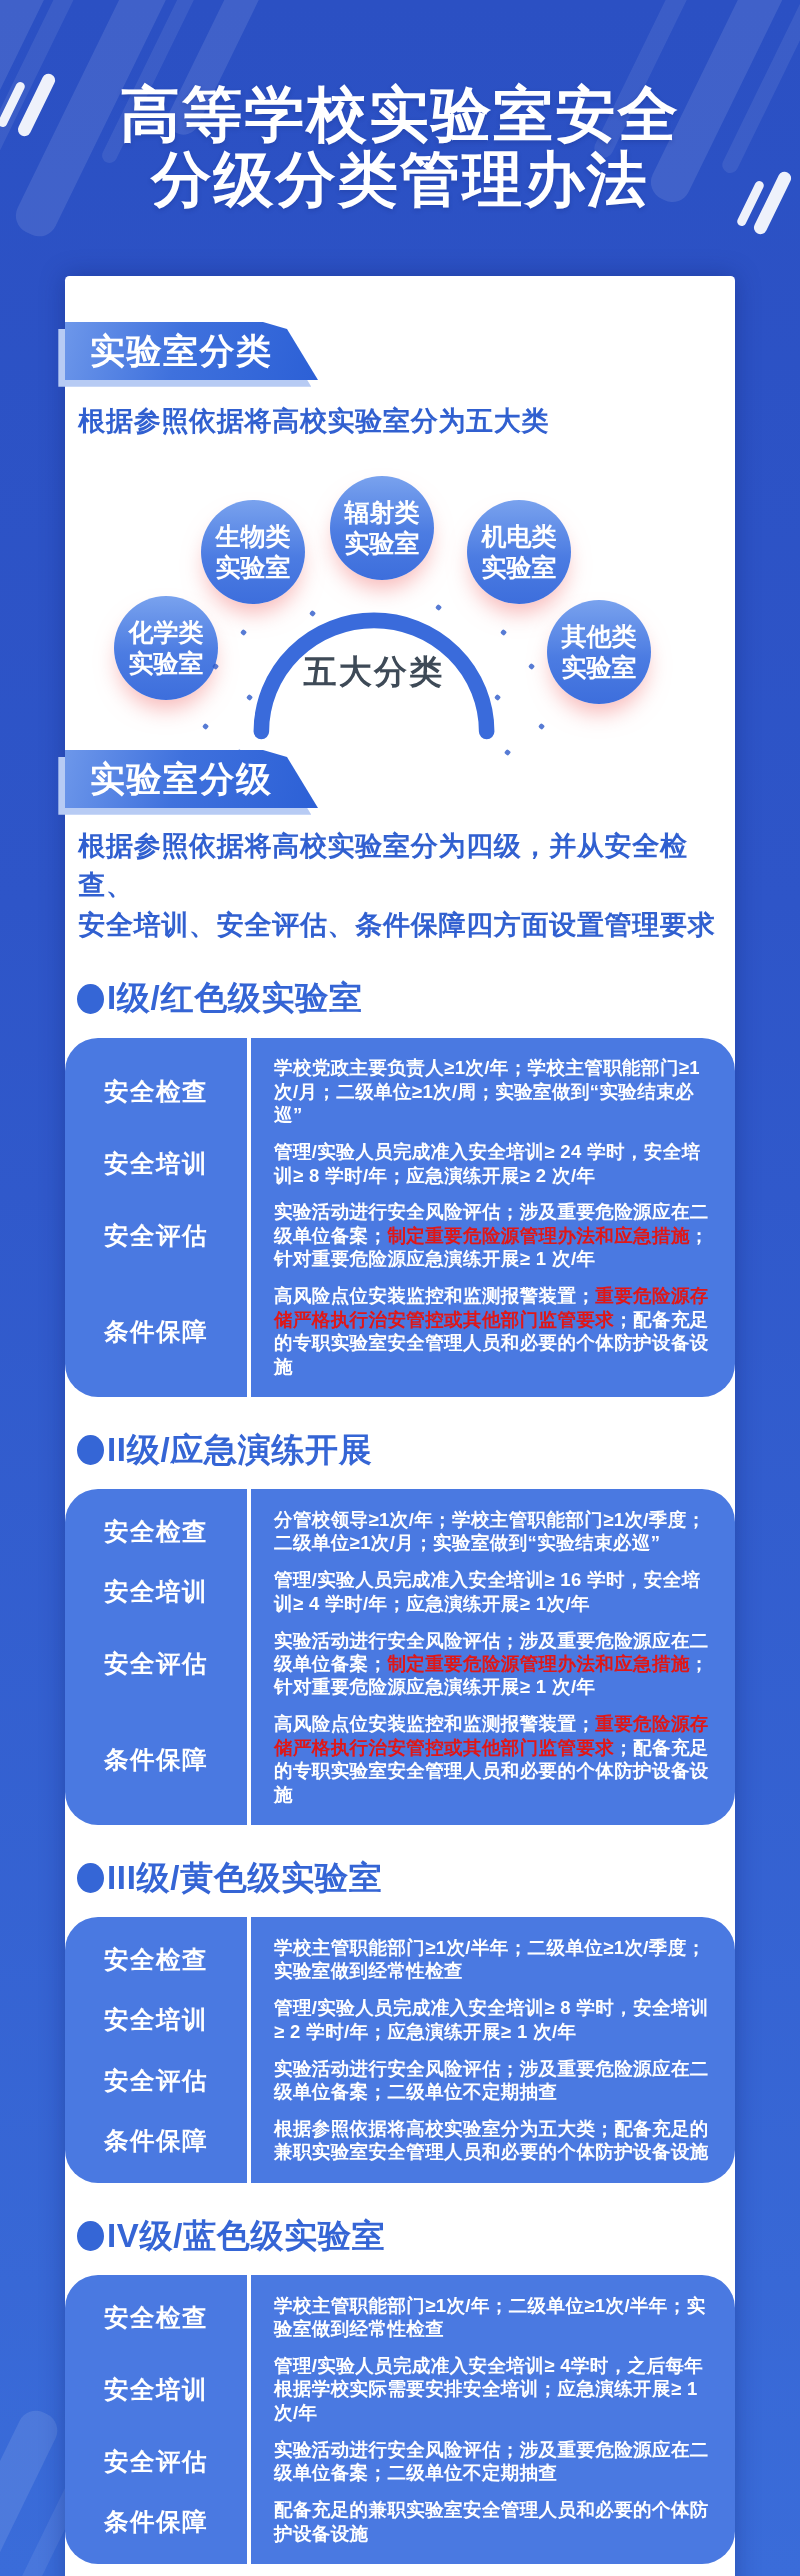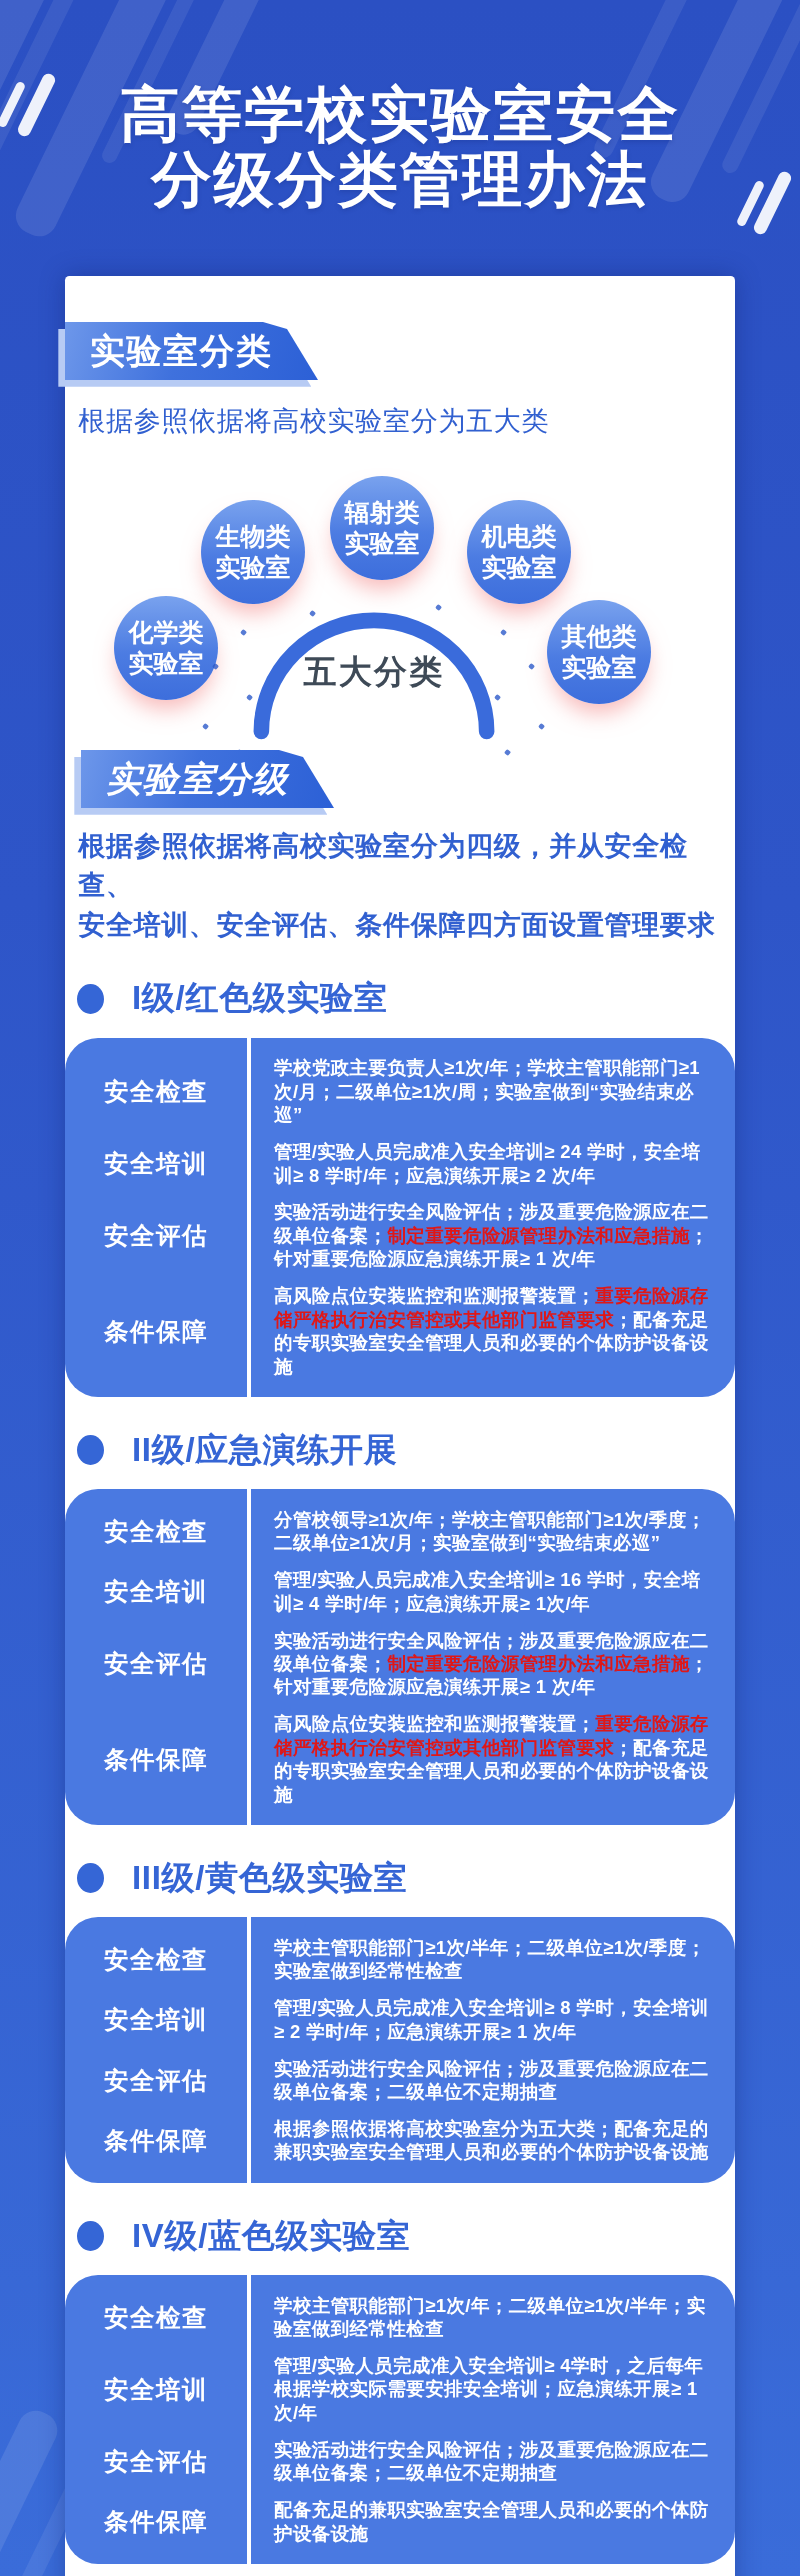--- a/index.html
+++ b/index.html
@@ -56,48 +56,48 @@
     content:"";
     position:absolute; left:-6.7px; top:6.7px; width:253px; height:58px;
     background:#b7cbf4;
     clip-path:polygon(0 0, calc(100% - 55px) 0, calc(100% - 31px) 12%, 100% 100%, 0 100%);
   }
   
   .classification{ position:absolute; top:0; left:0; width:100%; height:474px; }
   .badge1{ position:absolute; top:46px; left:0; }
   .subtitle{
     position:absolute; top:127px; left:13.3px;
-    color:#3160d0; font-size:27px; font-weight:400; letter-spacing:0.7px;
+    color:#3160d0; font-size:27px; font-weight:700; letter-spacing:0.7px;
   }
   .circle{
     position:absolute; width:104px; height:104px; border-radius:50%;
     display:flex; flex-direction:column; align-items:center; justify-content:center;
     background:linear-gradient(180deg,#79a2ee 0%, #4c7ce2 55%, #3d6edc 100%);
     box-shadow:0 13.3px 22px -4.4px rgba(243,128,128,.55);
     color:#ffffff; font-size:25px; font-weight:700; line-height:1.25; text-align:center;
   }
   .arc-svg{ position:absolute; left:183px; top:328px; }
   .center-label{
     position:absolute; left:183px; top:374px; width:252px;
     text-align:center; color:#3e4a57; font-size:33px; font-weight:700; letter-spacing:2.2px;
   }
   .dot{
     position:absolute; width:5.2px; height:5.2px; border-radius:1.5px;
     background:#2d5ac9; opacity:.8; transform:rotate(40deg);
   }
   
   .grading{ position:relative; padding:0 0 0 0; }
-  .badge2{ margin-left:16px;font-style:italic; }
+  .badge2{ margin-left:0; }
   .intro{
     margin:19px 13.3px 0 13.3px;
     color:#3160d0; font-size:27px; font-weight:600; line-height:1.46; letter-spacing:0.7px;
   }
   .level{ margin-top:31px; }
   .level-title{
-    display:flex; align-items:center; gap:28px;
+    display:flex; align-items:center; gap:3px;
     margin-left:12px;
     color:#3565d5; font-size:33px; font-weight:800; letter-spacing:0.7px;
   }
   .bullet{ width:27px; height:30px; border-radius:50%; background:#3566d6; flex:none; }
   .level-table{
     position:relative;
     margin-top:16.3px;
     width:670px;
     background:#4a79e1;
     border-radius:33px;

